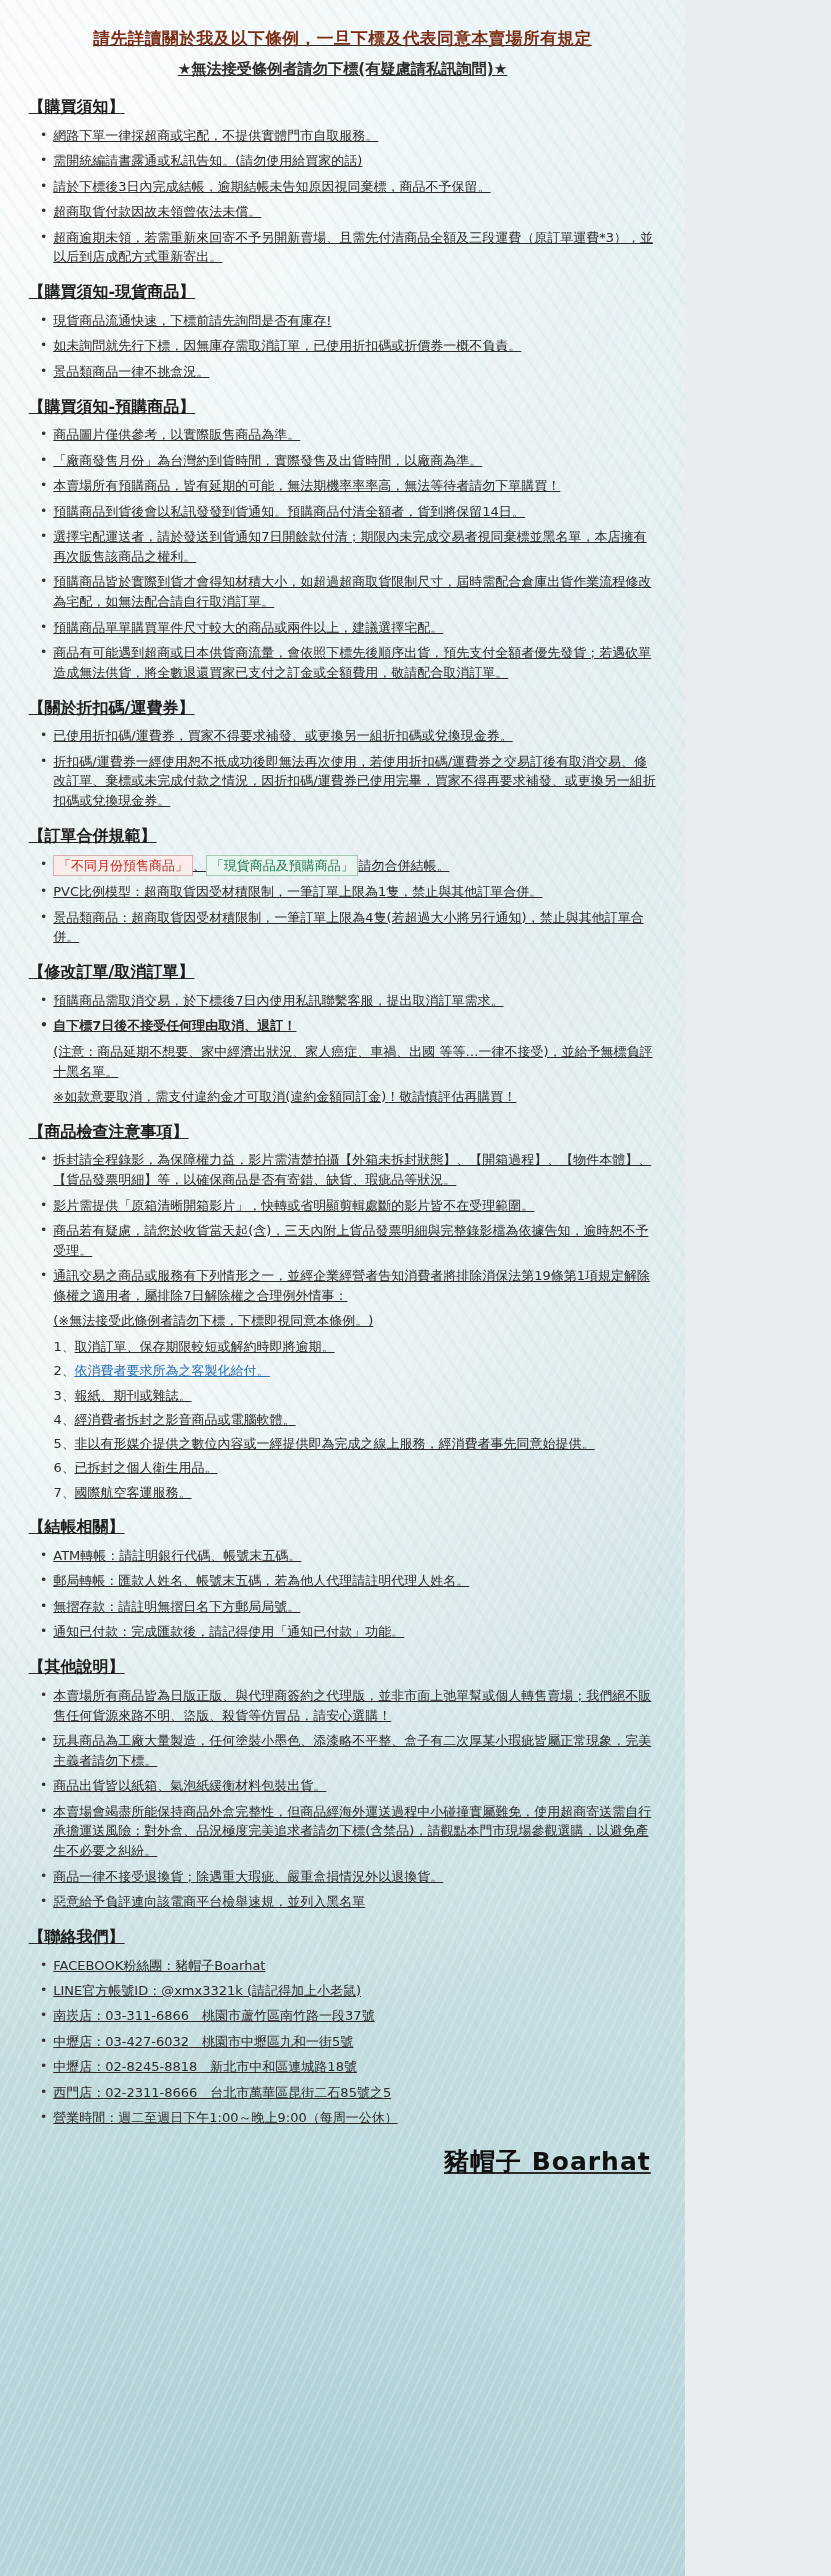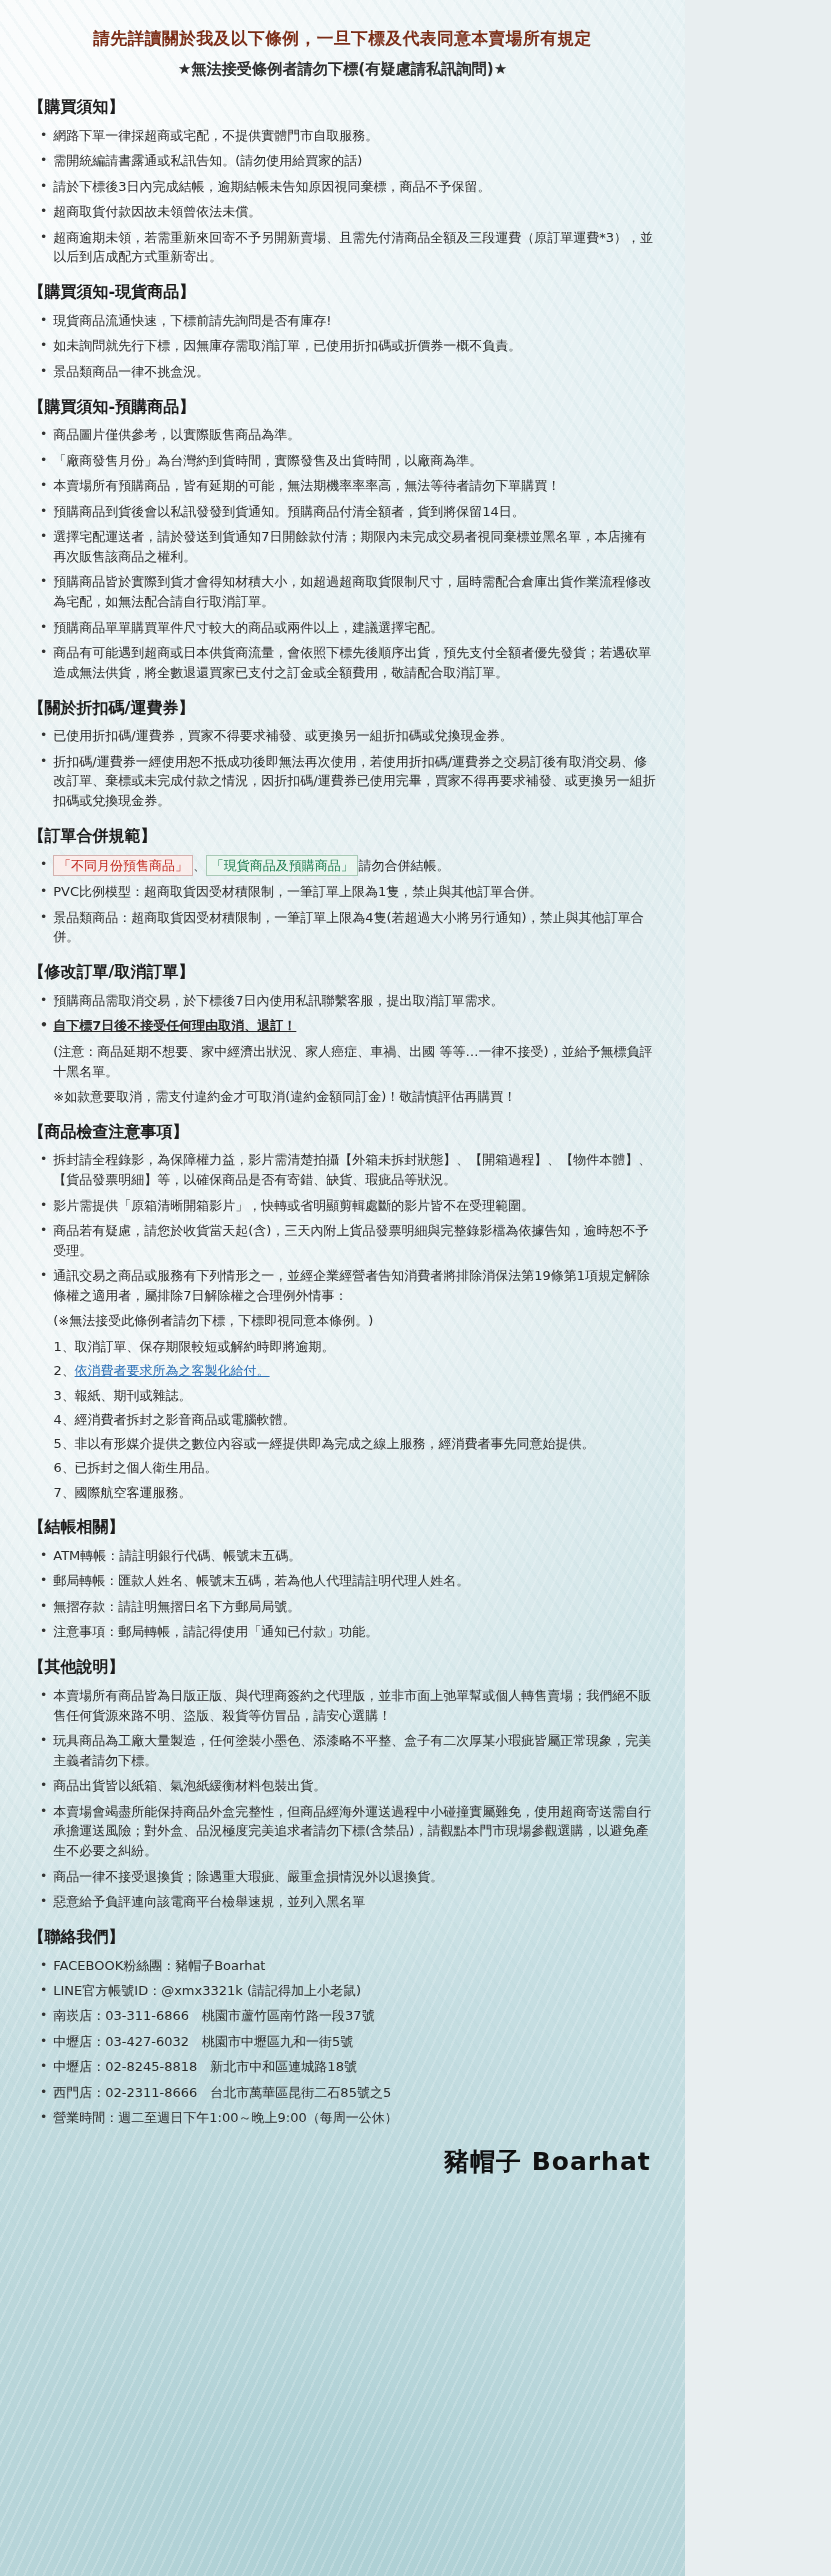--- a/index.html
+++ b/index.html
@@ -15,20 +15,21 @@
     width: 685px;
     min-height: 2576px;
     padding: 25px 28.6px 17px 28.6px;
     background:
       radial-gradient(circle at 12% 4%, rgba(255,255,255,0.85) 0%, rgba(255,255,255,0) 38%),
       radial-gradient(circle at 88% 10%, rgba(214,232,236,0.9) 0%, rgba(255,255,255,0) 40%),
       radial-gradient(circle at 20% 55%, rgba(255,255,255,0.7) 0%, rgba(255,255,255,0) 45%),
       radial-gradient(circle at 92% 70%, rgba(200,224,228,0.85) 0%, rgba(255,255,255,0) 42%),
       radial-gradient(circle at 50% 97%, rgba(168,205,210,0.9) 0%, rgba(255,255,255,0) 48%),
       linear-gradient(160deg, #f2f7f8 0%, #eaf1f2 25%, #e4eef0 50%, #dde9eb 72%, #cfe0e3 100%);
+    text-decoration: underline;
   }
   .page::after {
     content:"";
     position:absolute; left:0; top:0; right:0; bottom:0;
     pointer-events:none;
     background:
       repeating-linear-gradient(115deg, rgba(255,255,255,0.16) 0px, rgba(255,255,255,0.16) 1.9px, rgba(255,255,255,0) 1.9px, rgba(255,255,255,0) 8.6px),
       repeating-linear-gradient(55deg, rgba(173,205,210,0.10) 0px, rgba(173,205,210,0.10) 2.9px, rgba(255,255,255,0) 2.9px, rgba(255,255,255,0) 13.3px);
   }
   .content { position: relative; z-index: 2; }
@@ -206,21 +207,21 @@
       <li>非以有形媒介提供之數位內容或一經提供即為完成之線上服務，經消費者事先同意始提供。</li>
       <li>已拆封之個人衛生用品。</li>
       <li>國際航空客運服務。</li>
     </ol>
 
     <div class="sec-title">【結帳相關】</div>
     <ul class="bullets">
       <li>ATM轉帳：請註明銀行代碼、帳號末五碼。</li>
       <li>郵局轉帳：匯款人姓名、帳號末五碼，若為他人代理請註明代理人姓名。</li>
       <li>無摺存款：請註明無摺日名下方郵局局號。</li>
-      <li>注意事項：郵局轉帳，請記得使用「通知已付款」功能。</li>
+      <li>通知已付款：完成匯款後，請記得使用「通知已付款」功能。</li>
     </ul>
 
     <div class="sec-title">【其他說明】</div>
     <ul class="bullets">
       <li>本賣場所有商品皆為日版正版、與代理商簽約之代理版，並非市面上弛單幫或個人轉售賣場；我們絕不販售任何貨源來路不明、盜版、殺貨等仿冒品，請安心選購！</li>
       <li class="red">玩具商品為工廠大量製造，任何塗裝小墨色、添漆略不平整、盒子有二次厚某小瑕疵皆屬正常現象，完美主義者請勿下標。</li>
       <li>商品出貨皆以紙箱、氣泡紙緩衡材料包裝出貨。</li>
       <li>本賣場會竭盡所能保持商品外盒完整性，但商品經海外運送過程中小碰撞實屬難免，使用超商寄送需自行承擔運送風險；對外盒、品況極度完美追求者請勿下標(含禁品)，請觀點本門市現場參觀選購，以避免產生不必要之糾紛。</li>
       <li>商品一律不接受退換貨；除遇重大瑕疵、嚴重盒損情況外以退換貨。</li>
       <li>惡意給予負評連向該電商平台檢舉速規，並列入黑名單</li>

